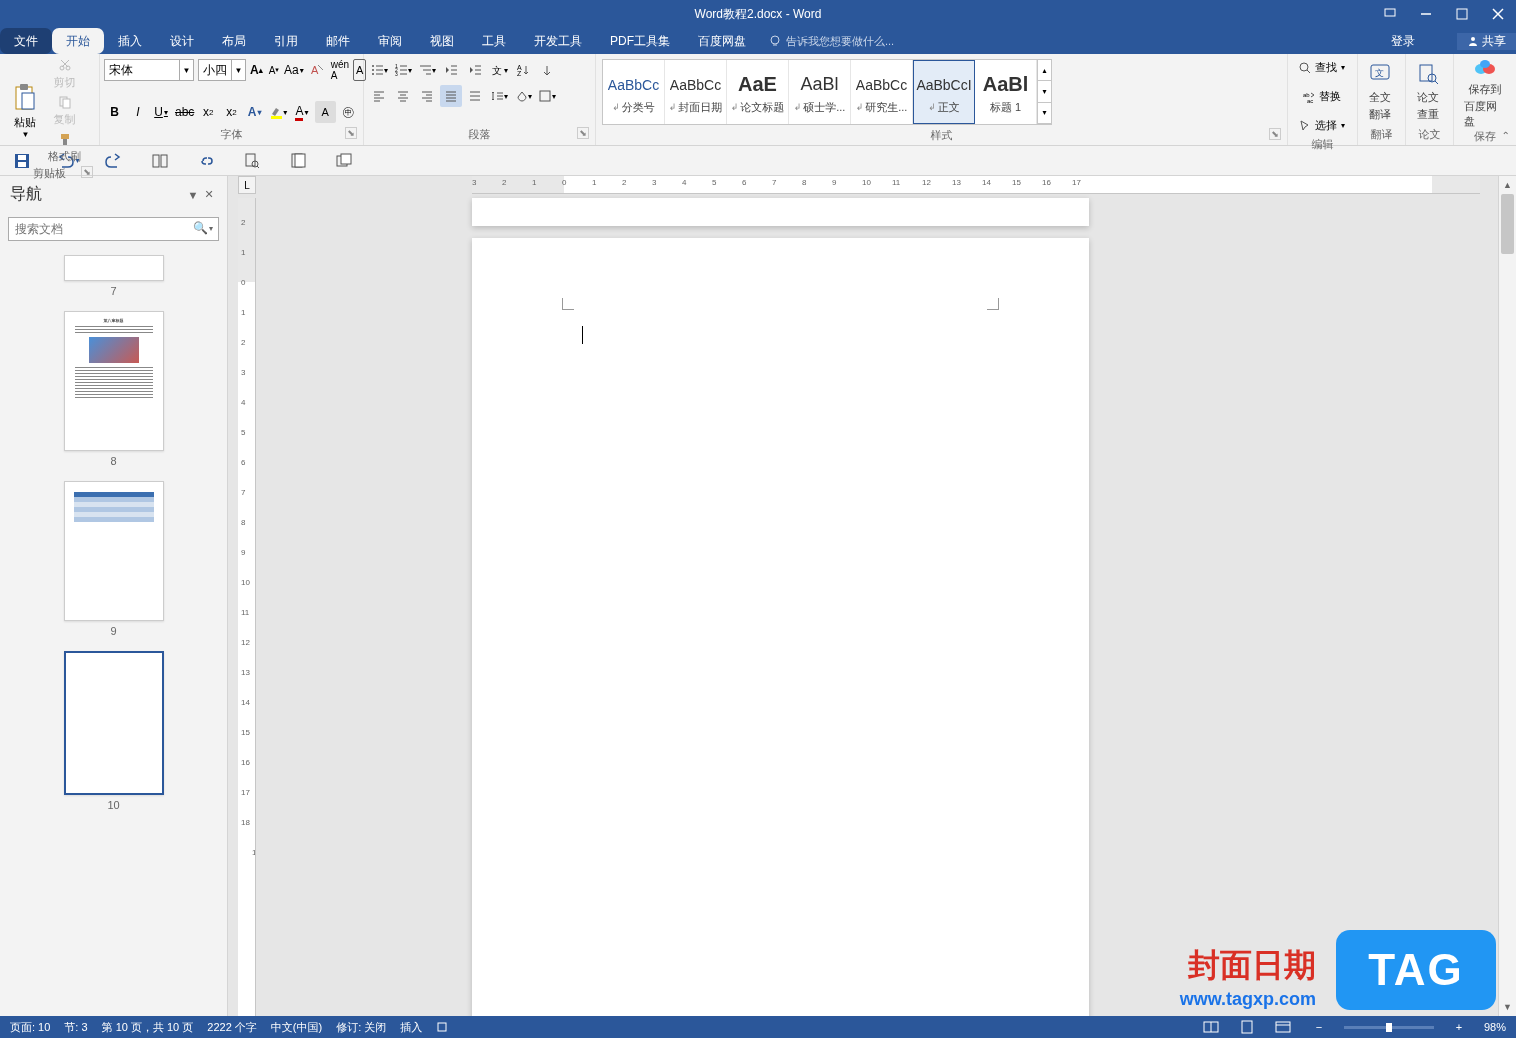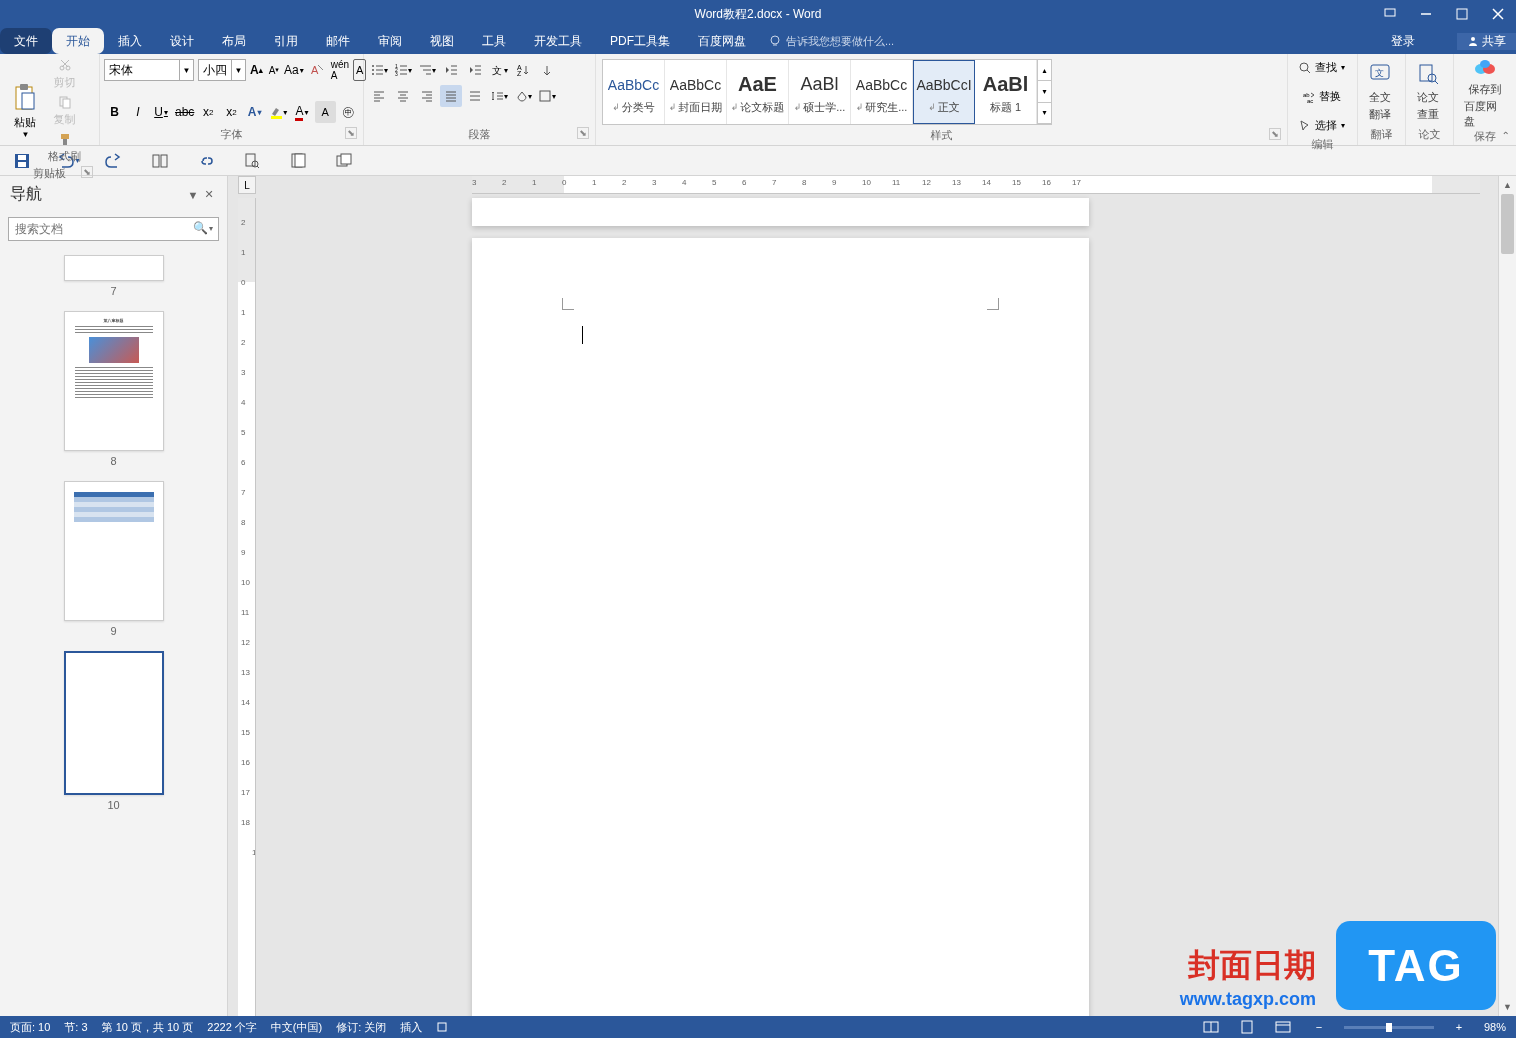--- a/index.html
+++ b/index.html
@@ -100,21 +100,21 @@
 .scrollbar-v .sbtn{height:18px;display:flex;align-items:center;justify-content:center;font-size:9px;color:#666;}
 .scrollbar-v .strack{flex:1;background:#f3f3f3;position:relative;}
 .scrollbar-v .sthumb{position:absolute;top:0;left:2px;right:2px;height:60px;background:#c6c6c6;border-radius:2px;}
 .statusbar{height:22px;background:#2b579a;color:#fff;font-size:11px;display:flex;align-items:center;padding:0 10px;gap:14px;}
 .statusbar .spacer{flex:1;}
 .statusbar .vbtn{width:22px;height:18px;display:flex;align-items:center;justify-content:center;}
 .statusbar .zoom-slider{width:90px;height:3px;background:#5a7fb8;position:relative;}
 .statusbar .zoom-slider .zthumb{position:absolute;left:42px;top:-3px;width:6px;height:9px;background:#fff;}
 .watermark1{position:absolute;right:200px;bottom:50px;font-size:32px;font-weight:bold;color:#d93025;font-family:"SimHei",sans-serif;}
 .watermark-url{position:absolute;right:200px;bottom:28px;font-size:18px;color:#1a73e8;font-weight:bold;}
-.watermark-tag{position:absolute;right:20px;bottom:28px;width:160px;height:89px;background:#2196f3;border-radius:14px;display:flex;align-items:center;justify-content:center;font-size:44px;font-weight:900;color:#fff;letter-spacing:2px;}
+.watermark-tag{position:absolute;right:20px;bottom:28px;width:160px;height:80px;background:#2196f3;border-radius:14px;display:flex;align-items:center;justify-content:center;font-size:44px;font-weight:900;color:#fff;letter-spacing:2px;}
 .dd-arrow{font-size:8px;margin-left:1px;}
 svg{display:block;}
 .collapse-ribbon{position:absolute;right:6px;bottom:4px;font-size:10px;color:#666;}
 </style>
 </head>
 <body>
 
 <div class="titlebar">
   <div class="doc-title">Word教程2.docx - Word</div>
   <div class="win-ctrls">

